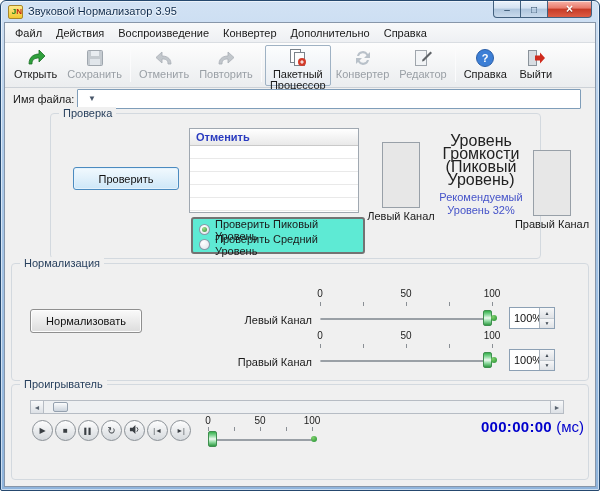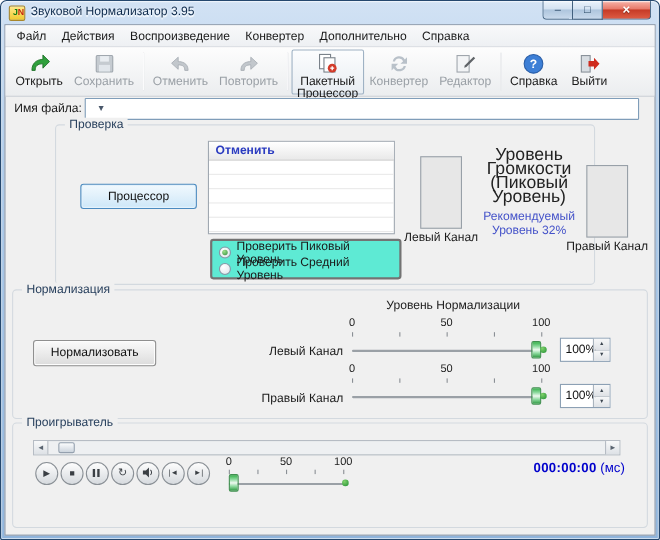--- a/index.html
+++ b/index.html
@@ -199,21 +199,21 @@
     display: flex; align-items: center; justify-content: center;
     font-size: 8px; color: #3a3f44; line-height: 1;
   }
 
   .mini-slider { position: absolute; left: 196px; top: 30px; width: 104px; height: 38px; }
   .mini-slider .track { top: 24px; }
   .mini-slider .thumb { top: 16px; }
   .mini-slider .end-dot { top: 21px; }
   .mini-slider .tick-marks { top: 12px; }
 
-  .time-line { position: absolute; right: 20px; font-size: 12px; color: #1a1a1a; white-space: nowrap; }
+  .time-line { position: absolute; right: 4px; font-size: 15px; color: #1a1a1a; white-space: nowrap; }
   .time-line.current { top: 33px; }
   .time-line.total { top: 46px; }
   .time-blue { color: #0000cc; }
   .time-bold { font-weight: bold; letter-spacing: .3px; }
 </style>
 </head>
 <body>
 
 <div class="window">
 
@@ -336,21 +336,21 @@
     <span class="file-label">Имя файла:</span>
     <div class="file-combo">
       <span class="combo-arrow">▼</span>
       <span class="combo-value"></span>
     </div>
 
     <div class="group group-check">
       <span class="group-title">Проверка</span>
 
       <div class="btn btn-check">
-          <span>Процессор</span>
+          <span>Проверить</span>
         </div>
 
       <div class="prop-table">
         <div class="prop-header">Отменить</div>
         <div class="prop-row"></div>
         <div class="prop-row"></div>
         <div class="prop-row"></div>
         <div class="prop-row"></div>
         <div class="prop-row"></div>
       </div>
@@ -377,21 +377,20 @@
       </div>
     </div>
 
     <div class="group group-norm">
       <span class="group-title">Нормализация</span>
 
       <div class="btn btn-normalize">
           <span>Нормализовать</span>
         </div>
 
-      <div class="norm-title">Уровень Нормализации</div>
 
       <div class="ch-label l1">Левый Канал</div>
       <div class="slider slider-left">
         <span class="tick-label" style="left:0%">0</span>
         <span class="tick-label" style="left:50%">50</span>
         <span class="tick-label" style="left:100%">100</span>
         <span class="tick-marks">
             <i></i>
             <i></i>
             <i></i>

